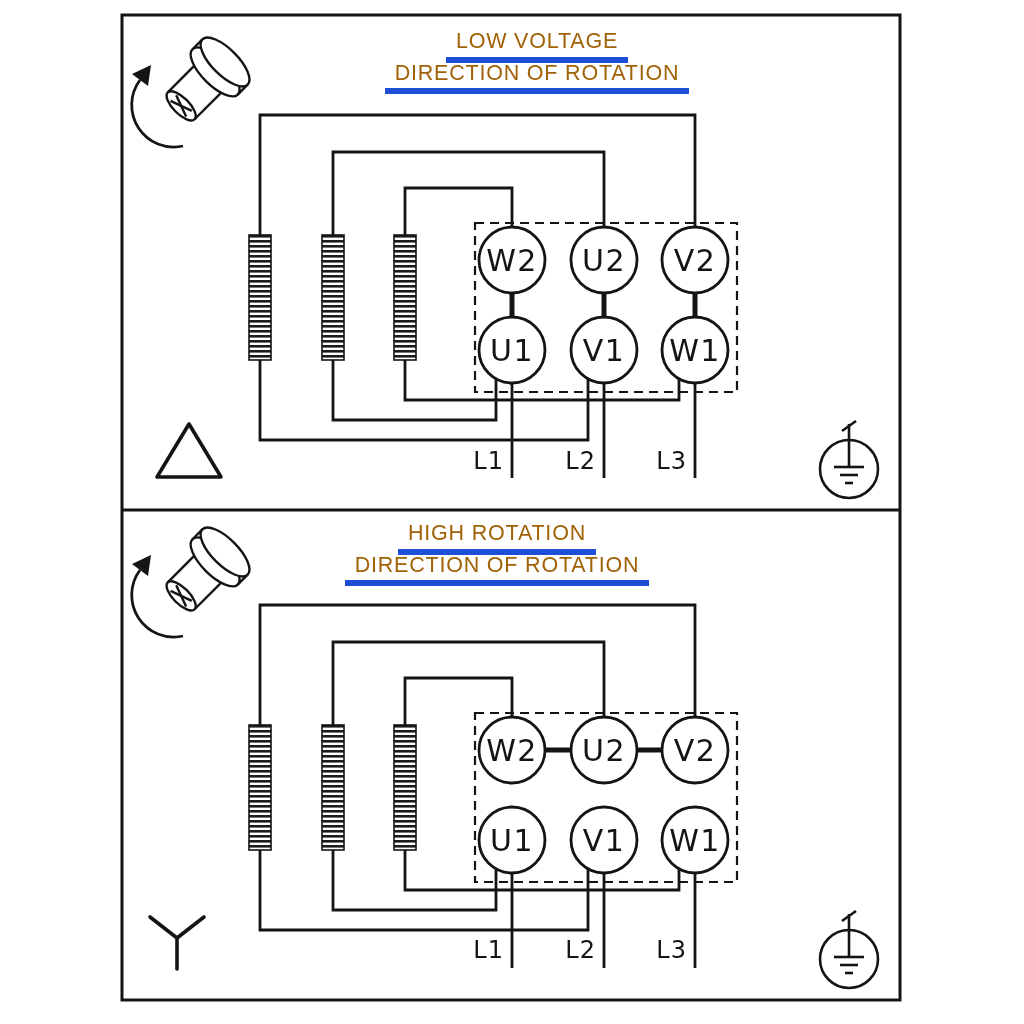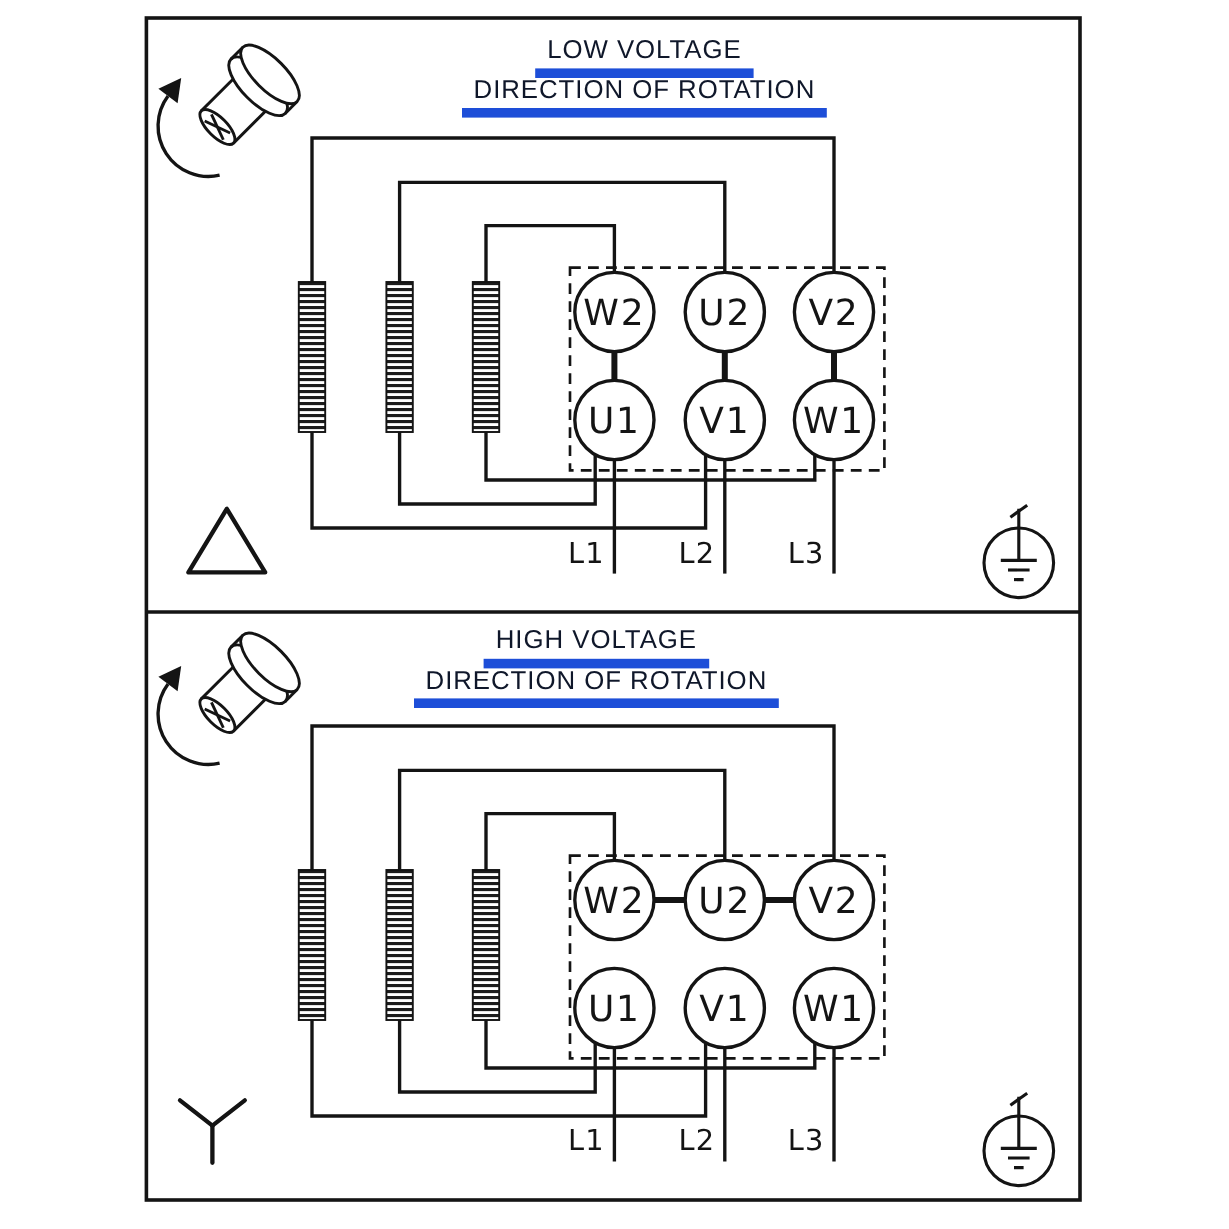--- a/index.html
+++ b/index.html
@@ -17,22 +17,22 @@
   
   .lbl {font-family:"DejaVu Sans","Liberation Sans",sans-serif;font-size:30px;fill:#141414;
         text-anchor:middle;letter-spacing:1.5px;}
   .lead{font-family:"DejaVu Sans","Liberation Sans",sans-serif;font-size:24px;fill:#141414;
         text-anchor:end;letter-spacing:1px;}
 
   
   .titles{position:absolute;width:778px;text-align:center;}
   .titles .line{line-height:1;}
   .titles .line + .line{}
-  .titles span{display:inline-block;border-bottom:8px solid #1d4ed8;padding:0 10px 4px;
-               font-size:21.5px;letter-spacing:0.8px;white-space:nowrap;color:#0f172a;}
+  .titles span{display:inline-block;border-bottom:6px solid #1d4ed8;padding:0 10px 4px;
+               font-size:21.5px;letter-spacing:0.8px;white-space:nowrap;color:#a16207;}
   #titles-low {top:31px;left:148px;}
   #titles-high{top:523px;left:108px;}
 </style>
 </head>
 <body>
 
 <div class="stage">
 
   <svg class="art" viewBox="0 0 1024 1024">
     <defs>
@@ -185,17 +185,17 @@
       </g>
       <use href="#earth" y="490"></use>
     </g>
   </svg>
 
   <div class="titles" id="titles-low">
     <div class="line"><span>LOW VOLTAGE</span></div>
     <div class="line"><span>DIRECTION OF ROTATION</span></div>
   </div>
   <div class="titles" id="titles-high">
-    <div class="line"><span>HIGH VOLTAGE</span></div>
+    <div class="line"><span>HIGH ROTATION</span></div>
     <div class="line"><span>DIRECTION OF ROTATION</span></div>
   </div>
 
 </div>
 
 </body></html>

